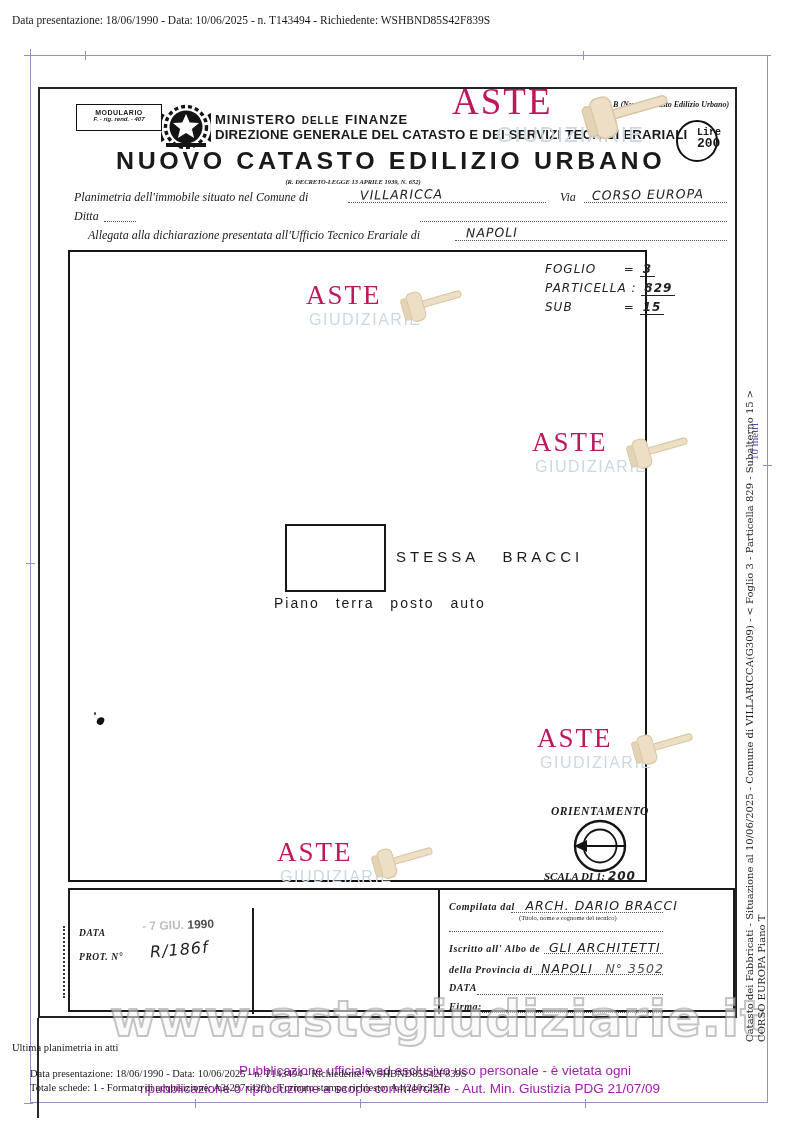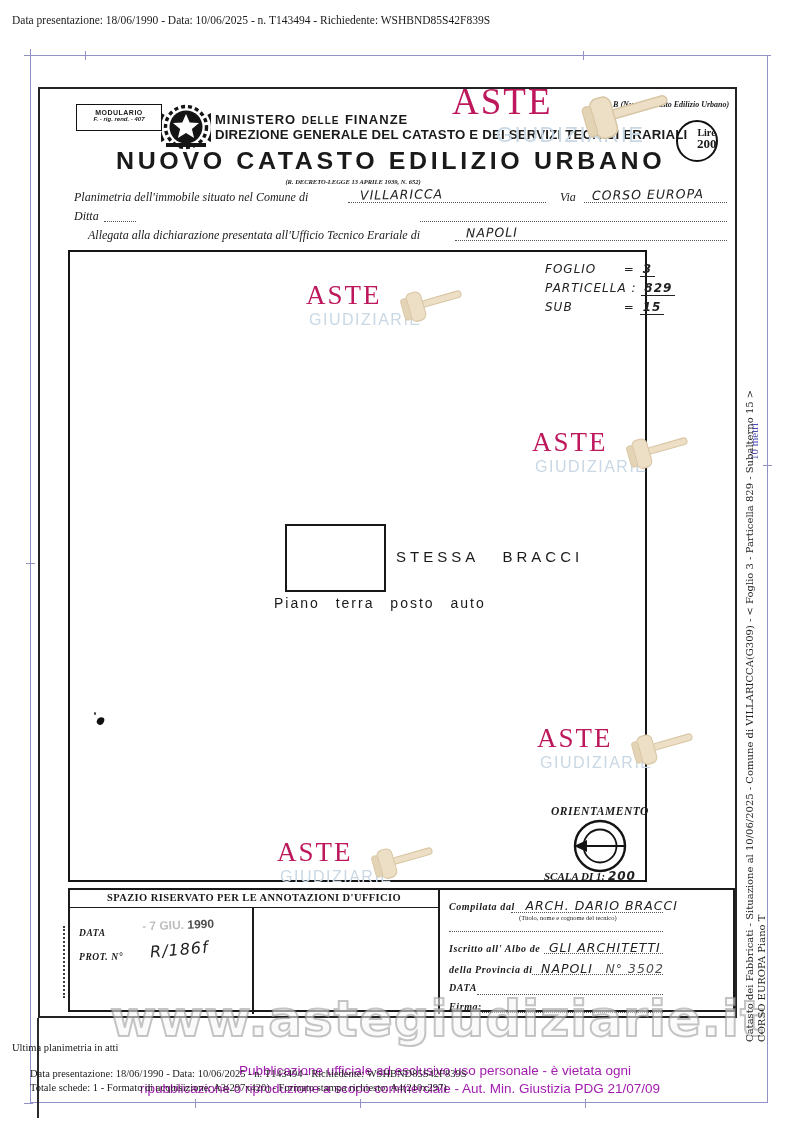--- a/index.html
+++ b/index.html
@@ -1,19 +1,19 @@
 <!DOCTYPE html>
 <html><head>
 <meta charset="utf-8">
 <style>
   * { margin:0; padding:0; box-sizing:border-box; }
   html,body { width:800px; height:1131px; background:#ffffff; position:relative;
               font-family:"Liberation Serif",serif; color:#1a1a1a; overflow:hidden; }
   .abs { position:absolute; }
-  .serif  { font-family:Liberation Serif, serif;padding-left:19px; }
+  .serif  { font-family:Liberation Mono, monospace;padding-left:19px; }
   .bi     { font-weight:bold; font-style:italic; }
   .hand   { font-family:"DejaVu Sans",sans-serif; font-style:italic; color:#222;
             letter-spacing:1px; white-space:nowrap; }
 
   
   .frame { left:30px; top:55px; width:738px; height:1048px; border:1px solid #9191c7; }
   .tickv { width:1px; height:9px; background:#9191c7; }
   .tickh { width:9px; height:1px; background:#9191c7; }
   .meters { color:#4a4ab2; font-size:11px; font-family:"Liberation Serif",serif;
             transform:rotate(-90deg); transform-origin:left top; white-space:nowrap; }
@@ -223,21 +223,20 @@
   <line x1="54" y1="27" x2="12" y2="27" stroke="#141414" stroke-width="2.2"></line>
   <polygon points="3,27 16,21 16,33" fill="#141414"></polygon>
 </svg>
 <span class="abs scala">
   <span>SCALA DI 1:</span>
   <span class="hand">200</span>
 </span>
 
 <div class="abs annot">
   <div class="leftbox">
-    <div class="hdr">SPAZIO RISERVATO PER LE ANNOTAZIONI D'UFFICIO</div>
     <div class="divider"></div>
     <span class="abs lab" style="left:9px;top:38px;">DATA</span>
     <span class="abs lab" style="left:9px;top:62px;">PROT. N°</span>
     <span class="abs stampdate" style="left:72px;top:28px;">
       <span class="faint">- 7 GIU.</span>
       <span class="year">1990</span>
     </span>
     <span class="abs hand prot-hand" style="left:80px;top:50px;">R/186f</span>
   </div>
 

